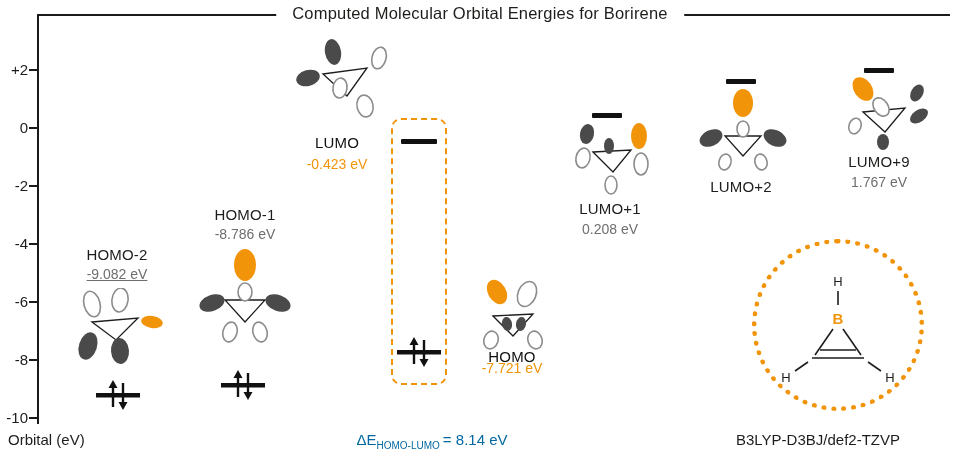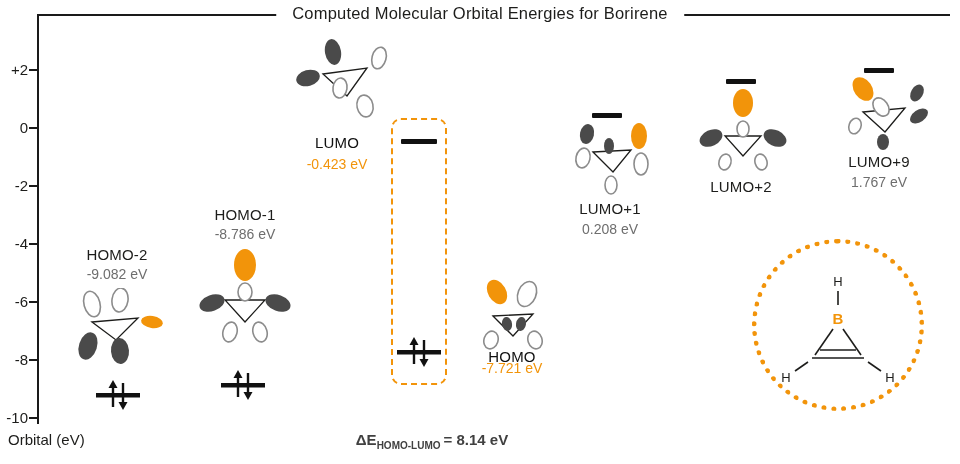--- a/index.html
+++ b/index.html
@@ -21,21 +21,21 @@
   .bold { font-weight:normal; color:#111; }
   .orange { color:#F2940A; }
 
   .lvl { background:#111; height:5px; border-radius:1px; }
 
   .gap-box { border:2px dashed #F2940A; border-radius:10px; }
 
   .mol-circle { width:172px; height:172px; border:5px dotted #F2940A; border-radius:50%; }
 
   .footer-text { font-size:15px; white-space:nowrap; }
-  .gap-label { width:220px; text-align:center; font-size:15px; color:#404040; font-weight:bold; }
+  .gap-label { width:220px; text-align:center; font-size:15px; color:#0369a1; font-weight:normal; }
   .gap-label sub { font-size:10px; }
   .gap-suffix { margin-left:3px; }
   .method { width:220px; text-align:center; font-size:15px; }
 
   svg { display:block; }
 </style>
 </head>
 <body>
 
 <div class="figure">
@@ -54,21 +54,21 @@
 
   <div class="abs tick-label" style="left:0;  top:61px;">+2</div>
   <div class="abs tick-label" style="left:0;  top:119px;">0</div>
   <div class="abs tick-label" style="left:0;  top:177px;">-2</div>
   <div class="abs tick-label" style="left:0;  top:235px;">-4</div>
   <div class="abs tick-label" style="left:0;  top:293px;">-6</div>
   <div class="abs tick-label" style="left:0;  top:351px;">-8</div>
   <div class="abs tick-label" style="left:0;  top:409px;">-10</div>
 
   <div class="abs orb-label" style="left:52px; top:246px;">HOMO-2</div>
-  <div class="abs orb-value" style="left:52px; top:266px;">-9.082 eV</div>
+  <div class="abs orb-value" style="left:52px; top:266px;text-decoration:underline;">-9.082 eV</div>
   <svg class="abs" style="left:70px; top:288px;" width="95" height="80" viewBox="0 0 95 80">
     <polygon points="22,34 68,30 46,52" fill="none" stroke="#1d1d1b" stroke-width="1.3"></polygon>
     <ellipse cx="22" cy="16" rx="8" ry="13" fill="#fff" stroke="#8C8C8C" stroke-width="1.6" transform="rotate(-15 22 16)"></ellipse>
     <ellipse cx="50" cy="12" rx="8" ry="12" fill="#fff" stroke="#8C8C8C" stroke-width="1.6" transform="rotate(8 50 12)"></ellipse>
     <ellipse cx="18" cy="58" rx="9" ry="14" fill="#4A4A4A" transform="rotate(18 18 58)"></ellipse>
     <ellipse cx="50" cy="63" rx="9" ry="13" fill="#4A4A4A" transform="rotate(-5 50 63)"></ellipse>
     <ellipse cx="82" cy="34" rx="11" ry="6" fill="#F2940A" transform="rotate(8 82 34)"></ellipse>
   </svg>
   <svg class="abs" style="left:96px; top:380px;" width="44" height="30" viewBox="0 0 44 30">
     <rect x="0" y="13" width="44" height="4.5" fill="#111"></rect>
@@ -182,14 +182,15 @@
     <text x="29" y="138" text-anchor="middle" font-size="13" fill="#1d1d1b">H</text>
     <text x="133" y="138" text-anchor="middle" font-size="13" fill="#1d1d1b">H</text>
   </svg>
 
   <div class="abs footer-text" style="left:8px; top:431px;">Orbital (eV)</div>
 
   <div class="abs gap-label" style="left:322px; top:431px;">
     <span>ΔE</span><sub>HOMO-LUMO</sub><span class="gap-suffix">= 8.14 eV</span>
   </div>
 
+  <div class="abs method" style="left:708px; top:431px;">B3LYP-D3BJ/def2-TZVP</div>
 
 </div>
 
 </body></html>

